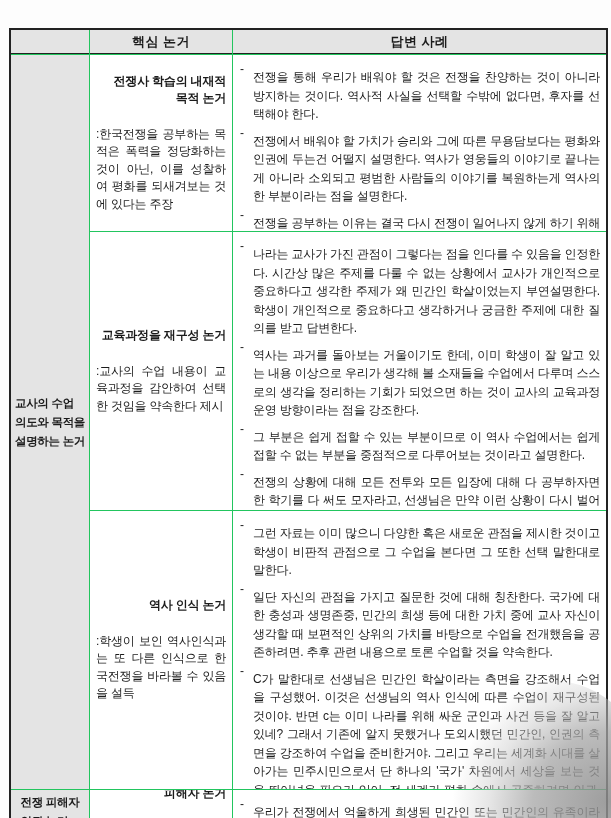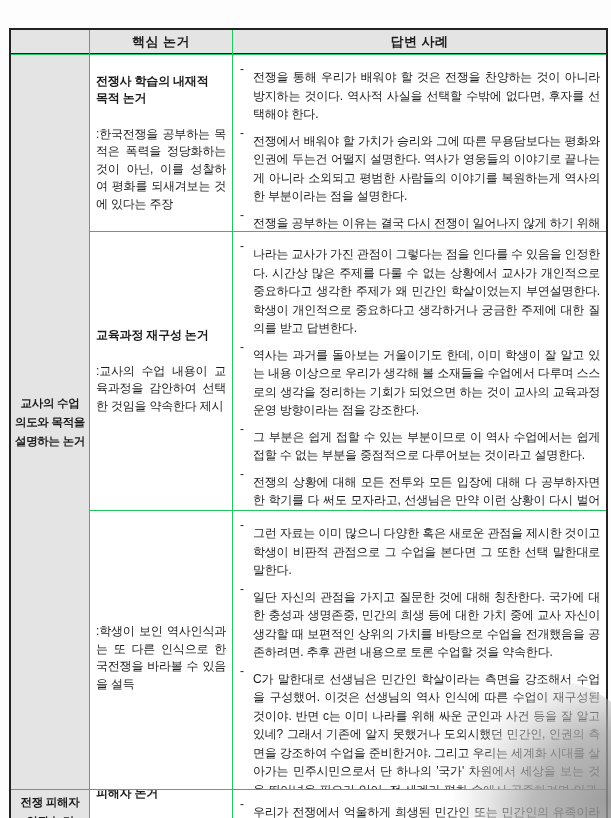--- a/index.html
+++ b/index.html
@@ -20,30 +20,30 @@
     z-index:2;
   }
   .cell{background:#ffffff;overflow:hidden;box-sizing:border-box;}
   .cell.gray{background:#e4e4e4;}
   .hdr{
     display:flex;align-items:center;justify-content:center;
     font-weight:bold;font-size:13px;letter-spacing:.5px;
     border-bottom:1px solid #222;
   }
   .cat{
-    display:flex;align-items:center;justify-content:center;text-align:center;
+    display:flex;align-items:center;justify-content:center;
     font-weight:bold;font-size:11.5px;line-height:19px;
     white-space:pre-line;letter-spacing:-0.3px;padding:2px;
   }
   .arg{
     display:flex;flex-direction:column;justify-content:center;
     padding:4px 6px;font-size:12px;line-height:17.5px;
   }
   .arg .title{
-    font-weight:bold;text-align:left;white-space:pre-line;
+    font-weight:bold;text-align:right;white-space:pre-line;
     margin-bottom:2px;letter-spacing:-0.2px;
   }
   .arg .desc{
     text-align:justify;word-break:break-all;letter-spacing:-0.2px;margin-top:16px;
   }
   .answers{
     padding:5px 6px 4px 7px;font-size:12px;line-height:18.5px;
   }
   .bullet{display:flex;}
   .bullet .dash{flex:none;width:13px;text-align:left;}
@@ -89,21 +89,21 @@
       <span class="dash">-</span>
       <span class="txt">전쟁에서 배워야 할 가치가 승리와 그에 따른 무용담보다는 평화와 인권에 두는건 어떨지 설명한다. 역사가 영웅들의 이야기로 끝나는게 아니라 소외되고 평범한 사람들의 이야기를 복원하는게 역사의 한 부분이라는 점을 설명한다.</span>
     </div>
     <div class="bullet">
       <span class="dash">-</span>
       <span class="txt">전쟁을 공부하는 이유는 결국 다시 전쟁이 일어나지 않게 하기 위해서, 평화를 지키기 위해서인데, 전쟁의 과정을 강조하다 보면 군비확장이라는 결론에 이르는 경우가 많기 때문이다.</span>
     </div>
   </div>
 
   <div class="cell arg">
-    <div class="title">교육과정 재구성 논거</div>
+    <div class="title">교육과정을 재구성 논거</div>
     <div class="desc">:교사의 수업 내용이 교육과정을 감안하여 선택한 것임을 약속한다 제시</div>
   </div>
   <div class="cell answers">
     <div class="bullet">
       <span class="dash">-</span>
       <span class="txt">나라는 교사가 가진 관점이 그렇다는 점을 인다를 수 있음을 인정한다. 시간상 많은 주제를 다룰 수 없는 상황에서 교사가 개인적으로 중요하다고 생각한 주제가 왜 민간인 학살이었는지 부연설명한다. 학생이 개인적으로 중요하다고 생각하거나 궁금한 주제에 대한 질의를 받고 답변한다.</span>
     </div>
     <div class="bullet">
       <span class="dash">-</span>
       <span class="txt">역사는 과거를 돌아보는 거울이기도 한데, 이미 학생이 잘 알고 있는 내용 이상으로 우리가 생각해 볼 소재들을 수업에서 다루며 스스로의 생각을 정리하는 기회가 되었으면 하는 것이 교사의 교육과정 운영 방향이라는 점을 강조한다.</span>
@@ -112,20 +112,21 @@
       <span class="dash">-</span>
       <span class="txt">그 부분은 쉽게 접할 수 있는 부분이므로 이 역사 수업에서는 쉽게 접할 수 없는 부분을 중점적으로 다루어보는 것이라고 설명한다.</span>
     </div>
     <div class="bullet">
       <span class="dash">-</span>
       <span class="txt">전쟁의 상황에 대해 모든 전투와 모든 입장에 대해 다 공부하자면 한 학기를 다 써도 모자라고, 선생님은 만약 이런 상황이 다시 벌어지려 할때 가장 경계해야 할 것이 이런 인권의 파괴라고 생각하므로 수많은 주제 중 그 주제를 선택한 것임을 설명한다.</span>
     </div>
   </div>
 
   <div class="cell arg">
+    <div class="title">역사 인식 논거</div>
     <div class="desc">:학생이 보인 역사인식과는 또 다른 인식으로 한국전쟁을 바라볼 수 있음을 설득</div>
   </div>
   <div class="cell answers">
     <div class="bullet">
       <span class="dash">-</span>
       <span class="txt">그런 자료는 이미 많으니 다양한 혹은 새로운 관점을 제시한 것이고 학생이 비판적 관점으로 그 수업을 본다면 그 또한 선택 말한대로 말한다.</span>
     </div>
     <div class="bullet">
       <span class="dash">-</span>
       <span class="txt">일단 자신의 관점을 가지고 질문한 것에 대해 칭찬한다. 국가에 대한 충성과 생명존중, 민간의 희생 등에 대한 가치 중에 교사 자신이 생각할 때 보편적인 상위의 가치를 바탕으로 수업을 전개했음을 공존하려면. 추후 관련 내용으로 토론 수업할 것을 약속한다.</span>

